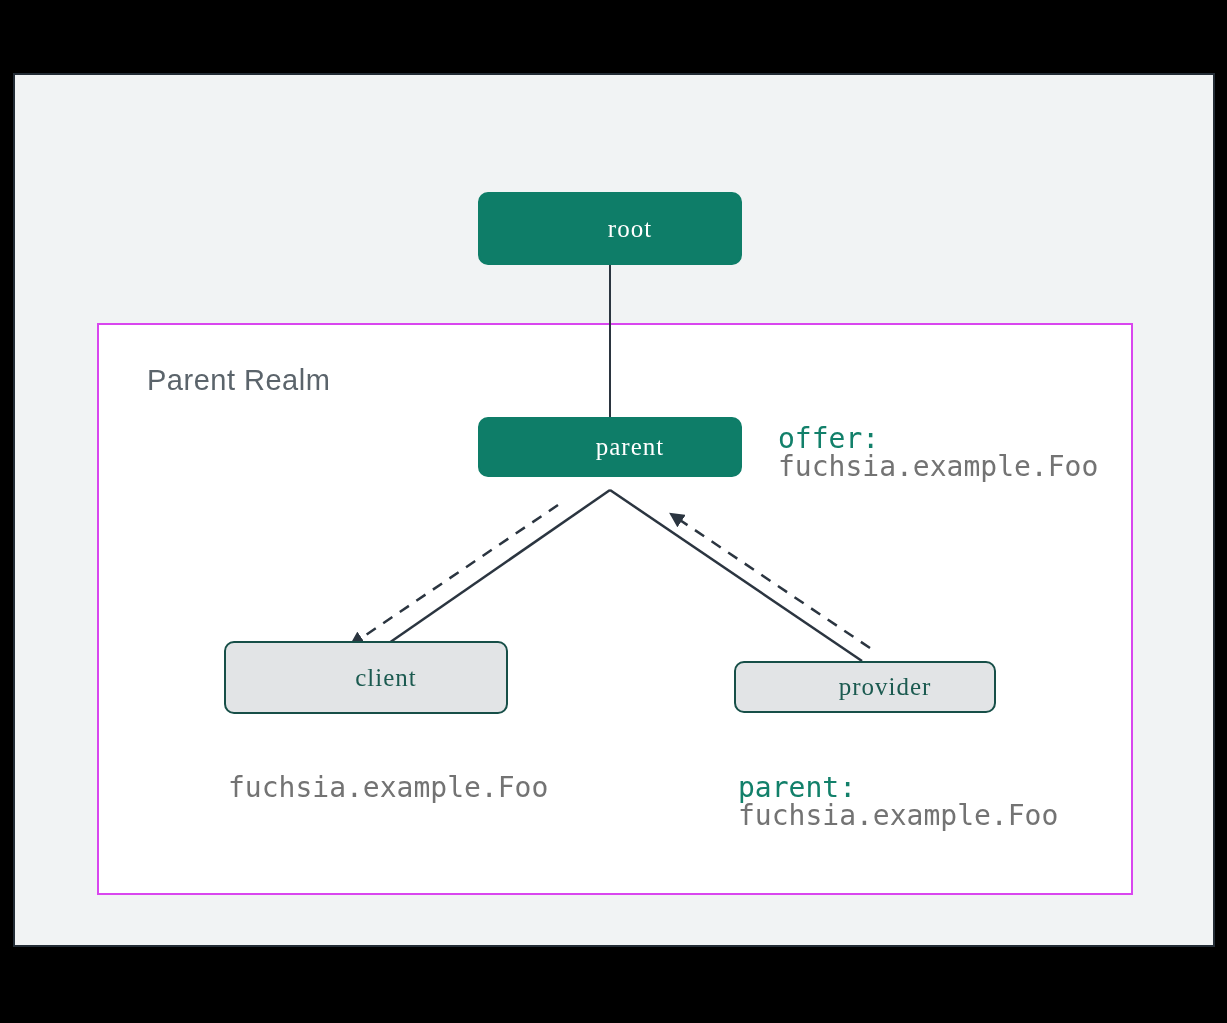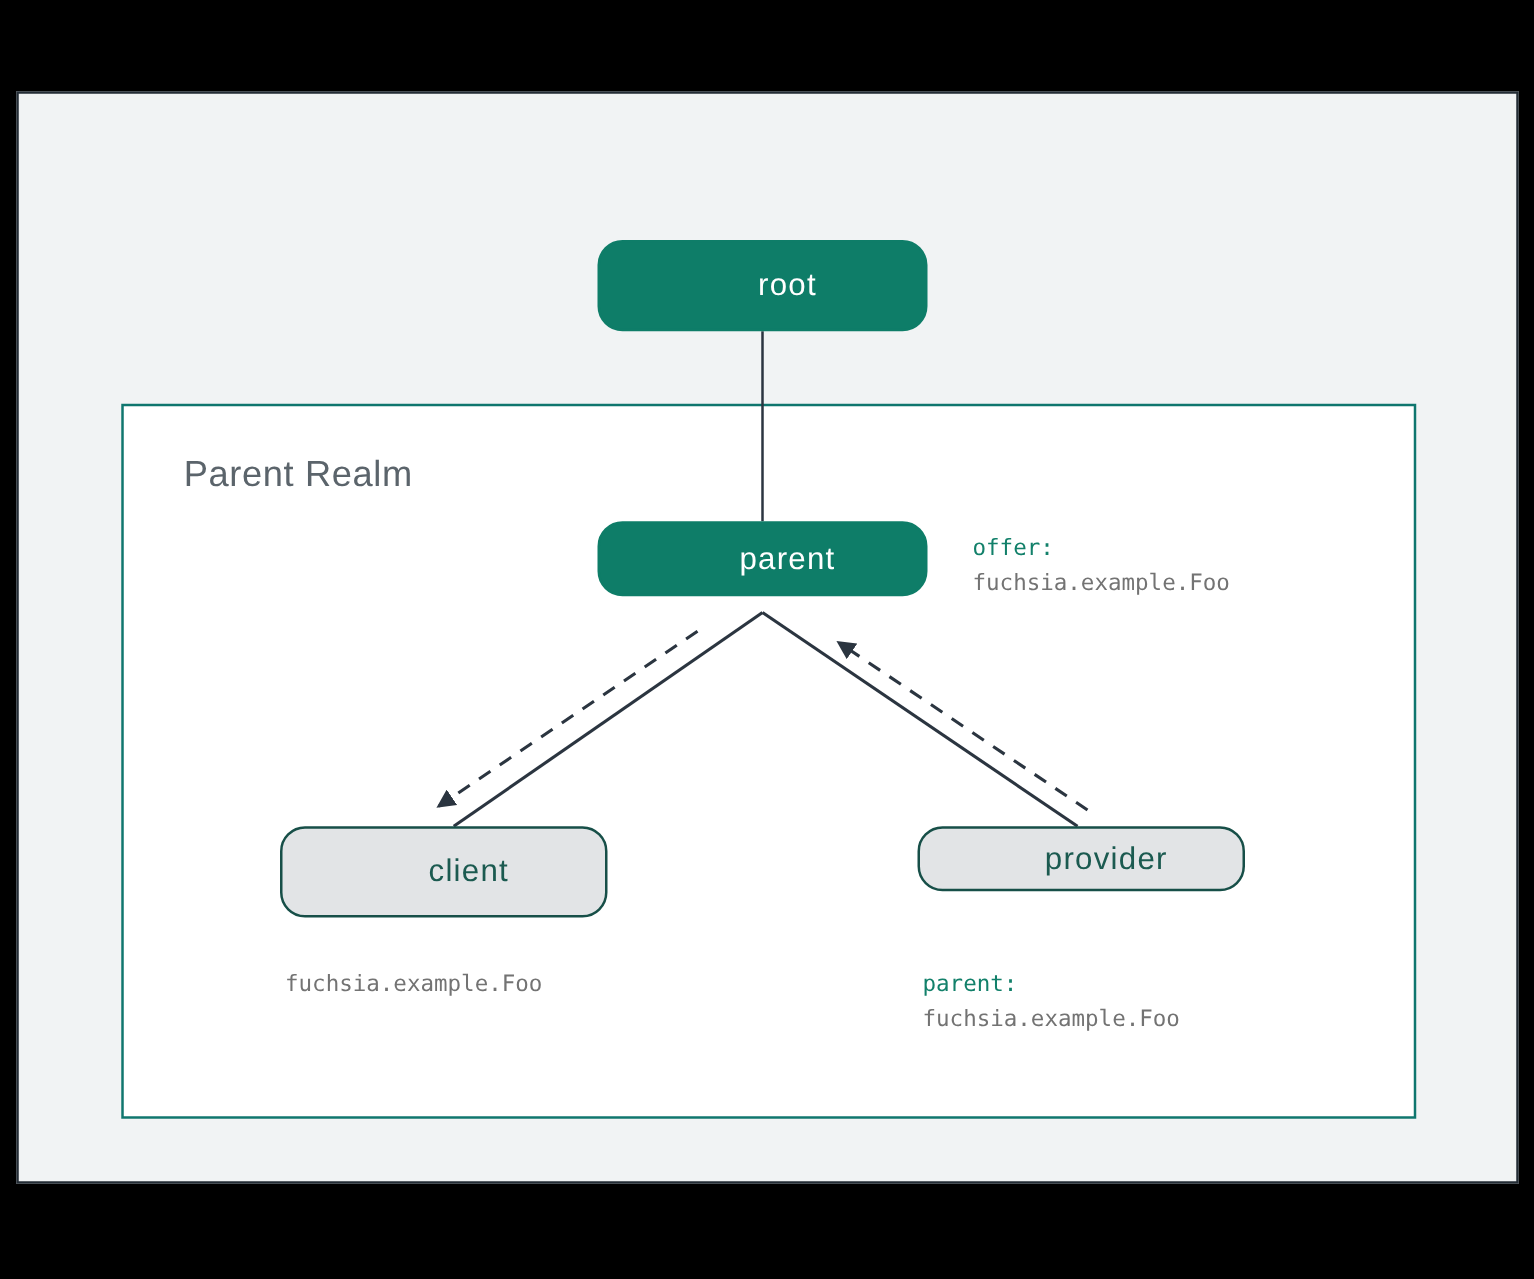--- a/index.html
+++ b/index.html
@@ -28,21 +28,21 @@
     border: 2px solid #232c35;
   }
   .realm {
     position: absolute;
     left: 82px;
     top: 248px;
     width: 1036px;
     height: 572px;
     box-sizing: border-box;
     background: #ffffff;
-    border: 2px solid #0f766e;
+    border: 2px solid #d946ef;
     z-index: 1;
   }
   .realm-title {
     position: absolute;
     left: 48px;
     top: 39px;
     font-family: "Liberation Sans", sans-serif;
     font-size: 29px;
     color: #5b646b;
     letter-spacing: 0.5px;
@@ -56,47 +56,47 @@
     height: 870px;
     z-index: 2;
     pointer-events: none;
   }
   .node {
     position: absolute;
     box-sizing: border-box;
     display: flex;
     align-items: center;
     justify-content: center;
-    border-radius: 20px;
-    font-family: Liberation Sans, sans-serif;
+    border-radius: 10px;
+    font-family: Liberation Serif, serif;
     font-size: 25px;
     letter-spacing: 1px;
     z-index: 3;
     white-space: nowrap;
     padding-left: 40px;
   }
   .node-green {
     background: #0e7d68;
     color: #ffffff;
     border: 2px solid #0e7d68;
   }
   .node-gray {
     background: #e2e4e6;
     color: #1b5a50;
     border: 2px solid #174f48;
   }
   .node-root     { left: 463px; top: 117px; width: 264px; height: 73px; }
   .node-parent   { left: 463px; top: 342px; width: 264px; height: 60px; }
-  .node-client   { left: 209px; top: 586px; width: 262px; height: 73px; }
+  .node-client   { left: 209px; top: 566px; width: 284px; height: 73px; }
   .node-provider { left: 719px; top: 586px; width: 262px; height: 52px; }
   .annot {
     position: absolute;
     z-index: 3;
     font-family: "DejaVu Sans Mono", monospace;
-    font-size: 18px;
+    font-size: 28px;
     line-height: 28px;
     white-space: nowrap;
   }
   .annot .kw  { color: #12806a; }
   .annot .val { color: #737373; }
   .annot-offer  { left: 763px; top: 350px; }
   .annot-use    { left: 213px; top: 699px; }
   .annot-expose { left: 723px; top: 699px; }
 </style>
 </head>

